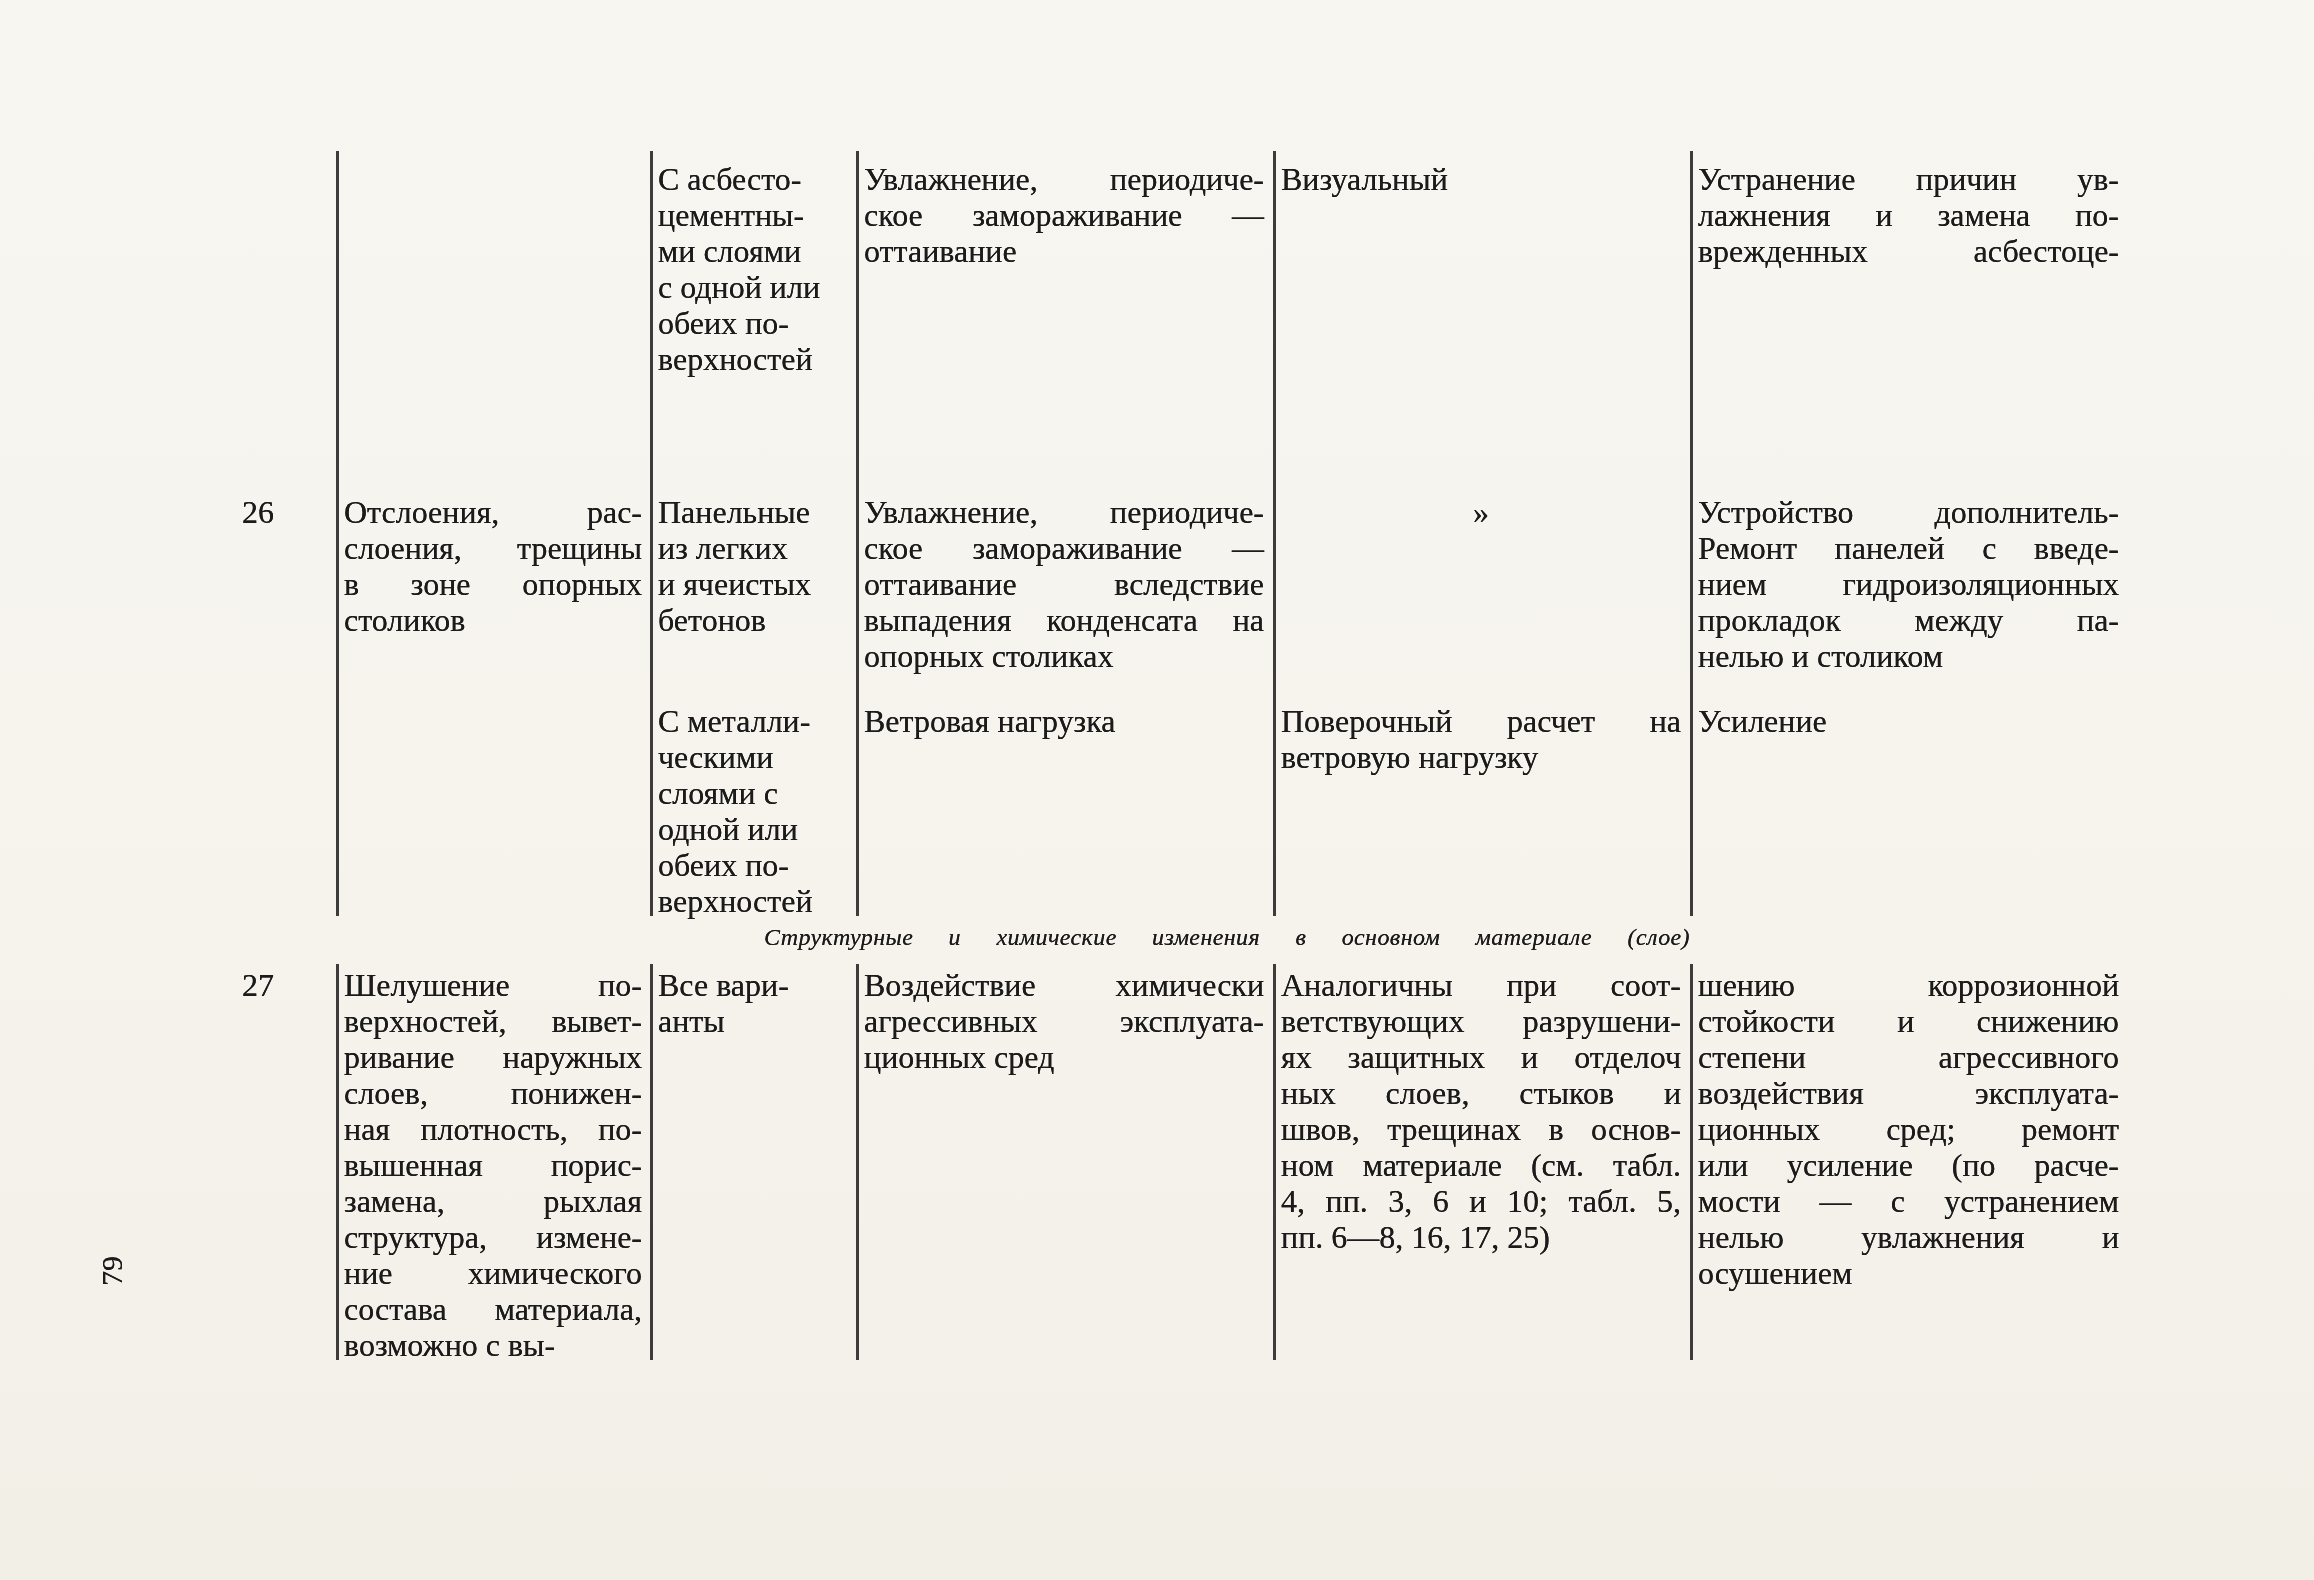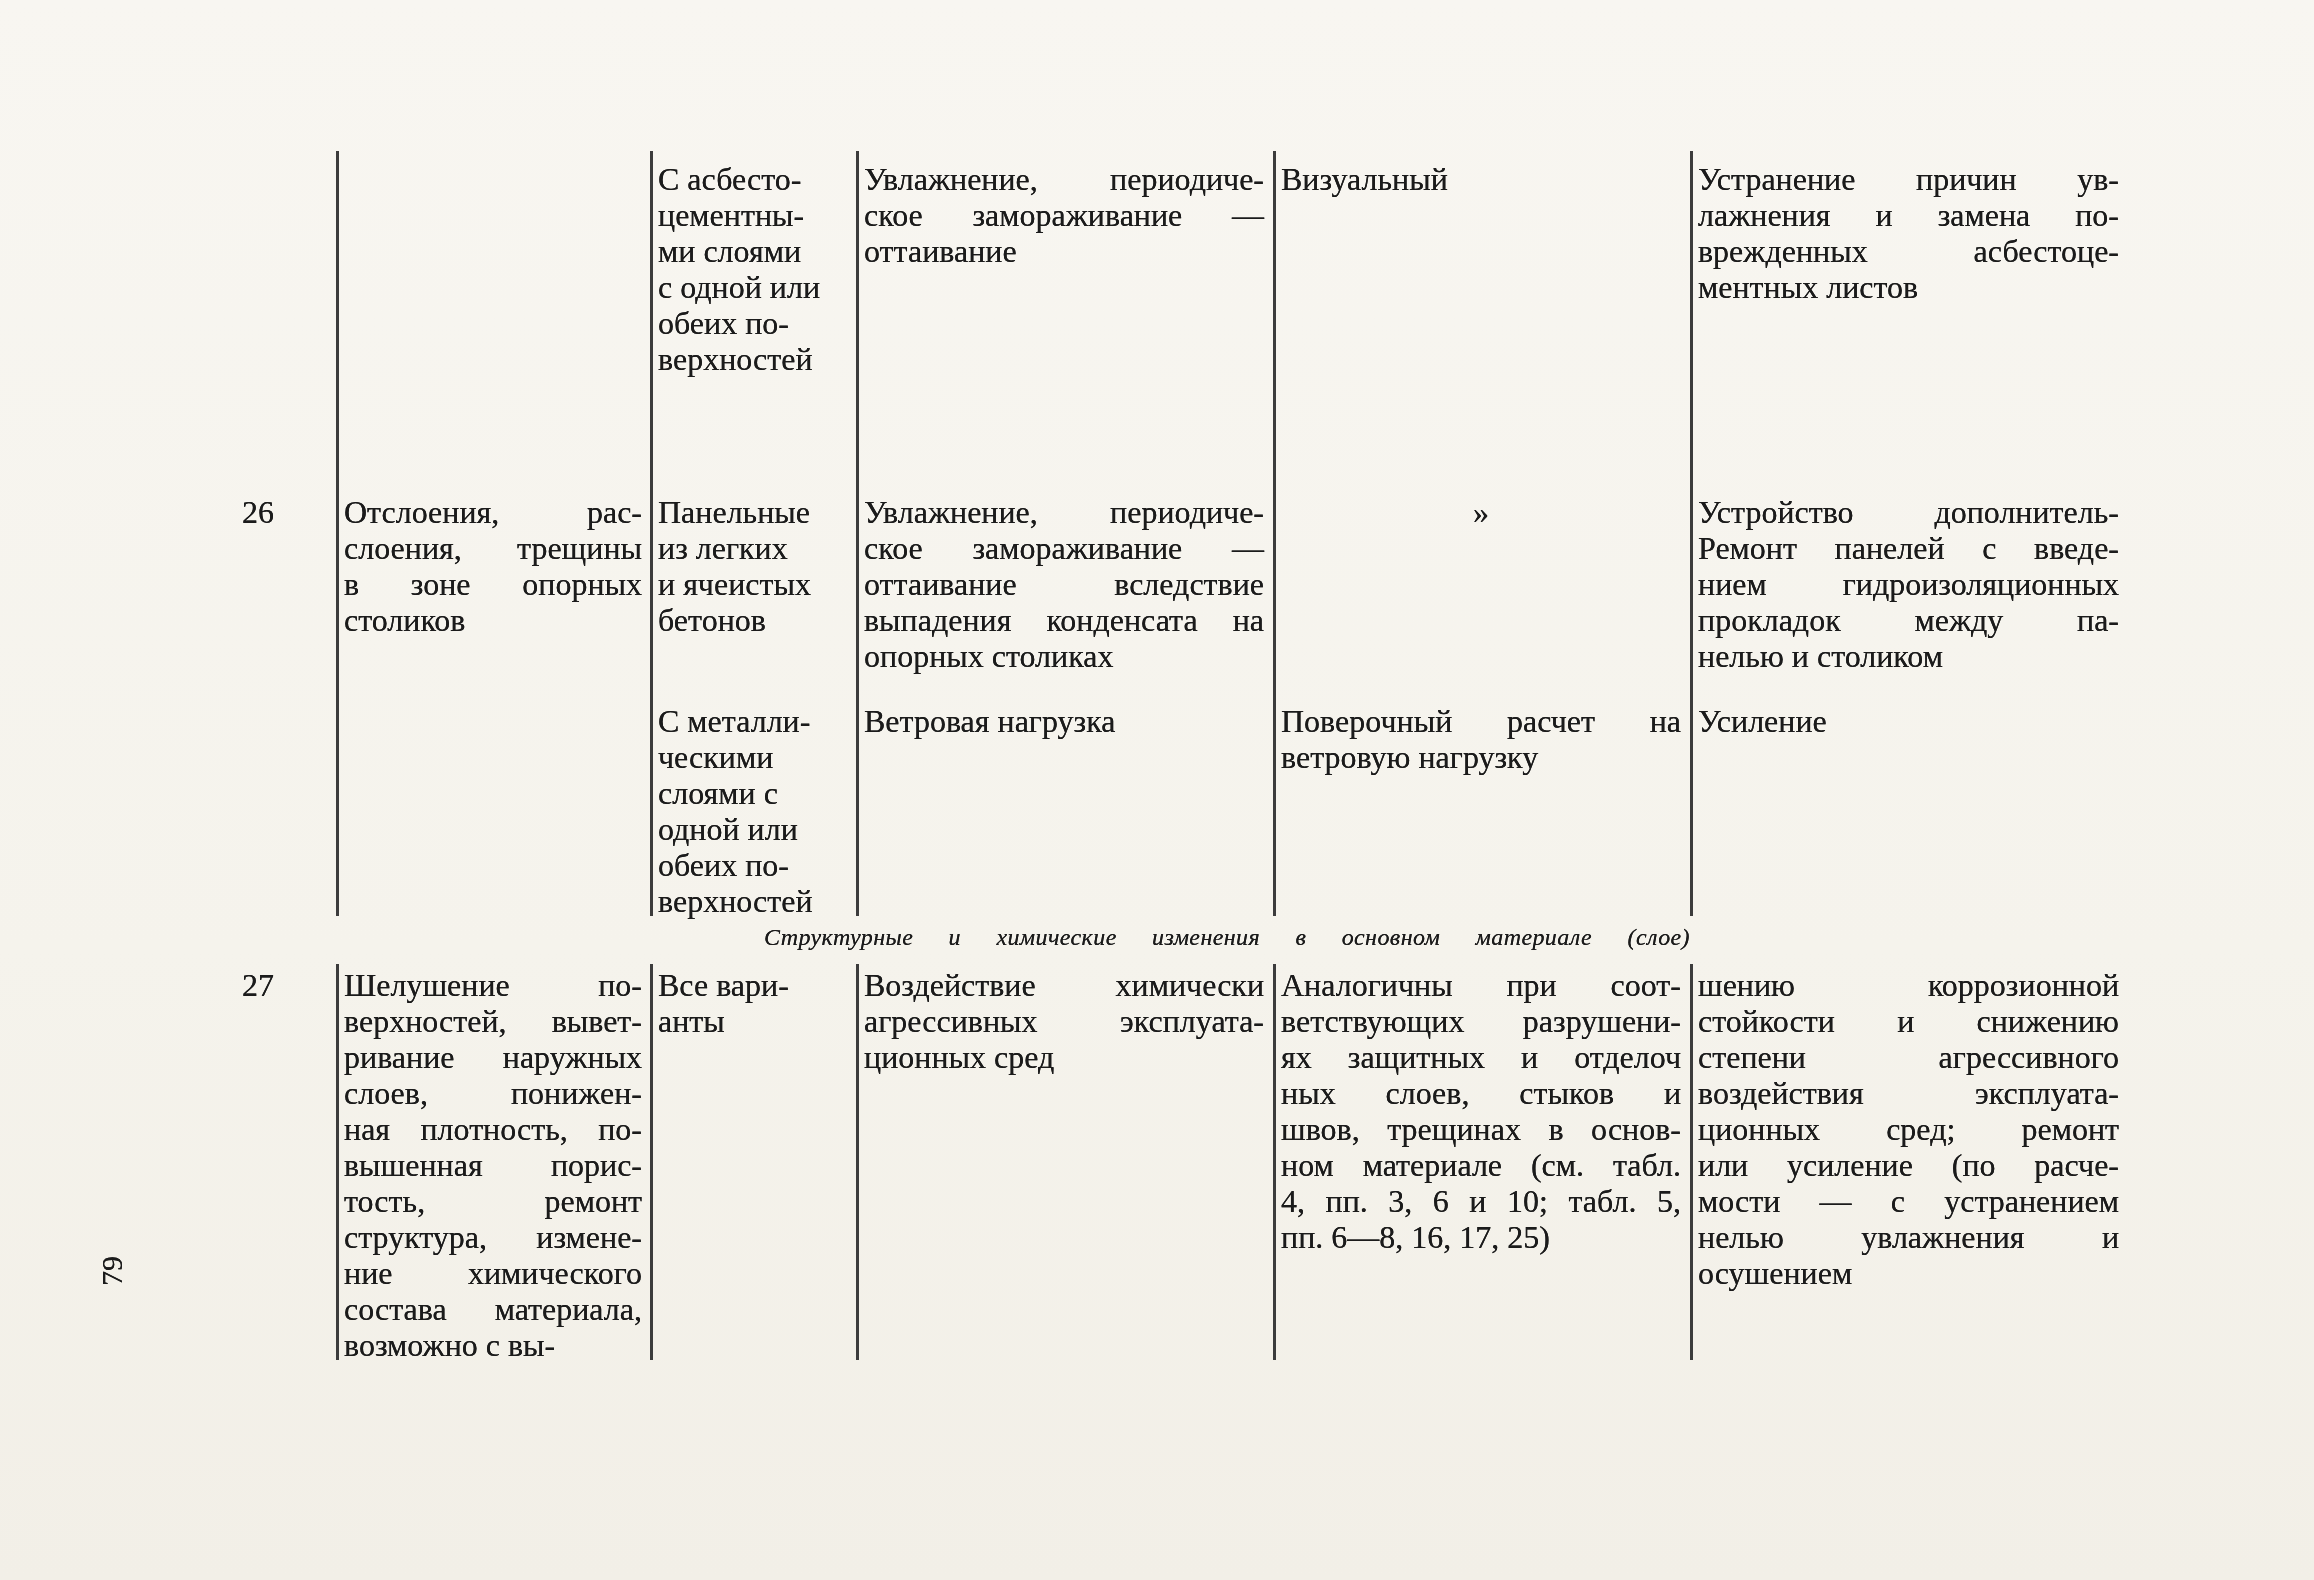--- a/index.html
+++ b/index.html
@@ -77,21 +77,20 @@
       <div class="tl jl">ское замораживание —</div>
       <div class="tl">оттаивание</div>
     </div>
   <div class="cell col-detect b1">
       <div class="tl">Визуальный</div>
     </div>
   <div class="cell col-remedy b1 just">
       <div class="tl jl">Устранение причин ув-</div>
       <div class="tl jl">лажнения и замена по-</div>
       <div class="tl jl">врежденных асбестоце-</div>
-      <div class="tl">ментных листов</div>
     </div>
 
   <div class="cell col-no b2">26</div>
   <div class="cell col-defect b2 just">
       <div class="tl jl">Отслоения, рас-</div>
       <div class="tl jl">слоения, трещины</div>
       <div class="tl jl">в зоне опорных</div>
       <div class="tl">столиков</div>
     </div>
   <div class="cell col-variant b2">
@@ -138,21 +137,21 @@
   <div class="heading">Структурные и химические изменения в основном материале (слое)</div>
 
   <div class="cell col-no b4">27</div>
   <div class="cell col-defect b4 just">
       <div class="tl jl">Шелушение по-</div>
       <div class="tl jl">верхностей, вывет-</div>
       <div class="tl jl">ривание наружных</div>
       <div class="tl jl">слоев, понижен-</div>
       <div class="tl jl">ная плотность, по-</div>
       <div class="tl jl">вышенная порис-</div>
-      <div class="tl jl">тость, ремонт</div>
+      <div class="tl jl">замена, рыхлая</div>
       <div class="tl jl">структура, измене-</div>
       <div class="tl jl">ние химического</div>
       <div class="tl jl">состава материала,</div>
       <div class="tl">возможно с вы-</div>
     </div>
   <div class="cell col-variant b4">
       <div class="tl jl">Все вари-</div>
       <div class="tl">анты</div>
     </div>
   <div class="cell col-cause b4 just">

